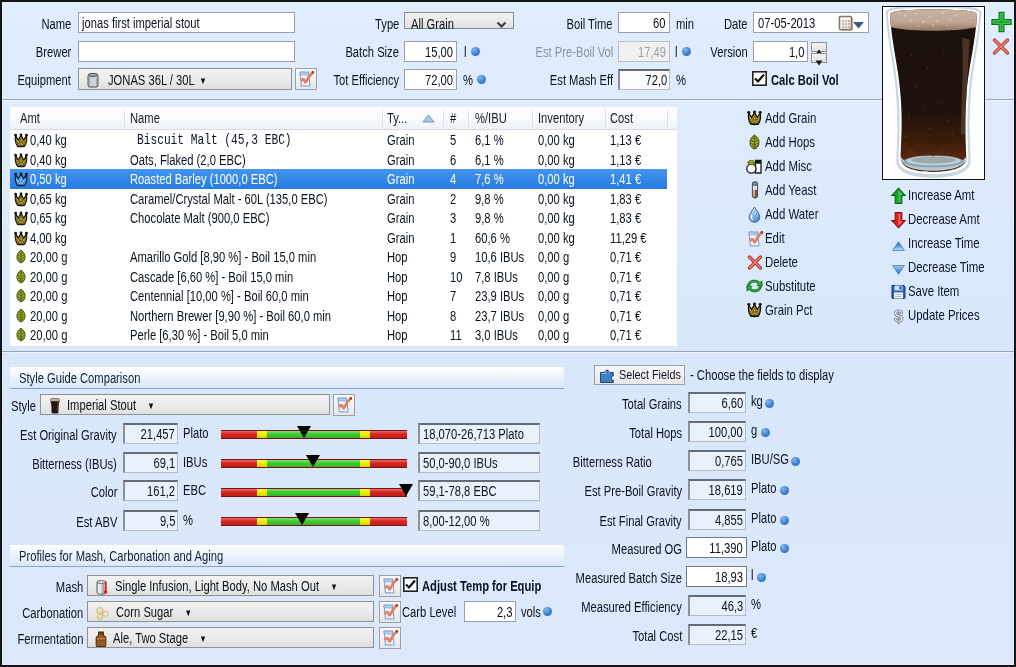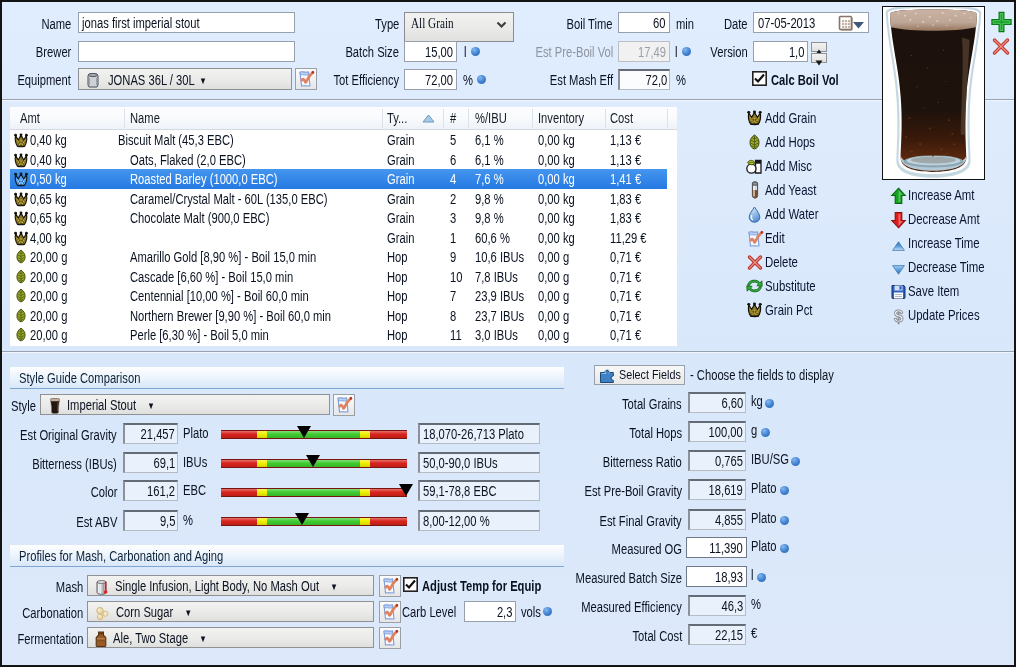--- a/index.html
+++ b/index.html
@@ -11,21 +11,21 @@
 .lbl { position:absolute; white-space:nowrap; }
 .r { text-align:right; }
 .inp { position:absolute; background:#fff; border:1px solid #98a0ac; padding:2px 3px 0 3px;
   white-space:nowrap; overflow:hidden; height:21px; }
 .inp.gray { background:#f1f1f1; border:1px solid #bcc0c6; color:#9aa0a8; }
 .vbox { position:absolute; background:#e9f1fc; border:1px solid #b6bcc4; border-top:2px solid #636b76;
   border-left:2px solid #8a919b; padding:1px 2px 0 2px; height:21px; white-space:nowrap; overflow:hidden; }
 .dot { position:absolute; width:9px; height:9px; border-radius:50%;
   background:radial-gradient(circle at 35% 30%, #85b8ee, #3d7fd0 55%, #2d62a6); }
 .combo { position:absolute; background:linear-gradient(180deg,#f2f2f0,#eaeae8 55%,#e0e0de);
-  border:1px solid #898d92; white-space:nowrap; height:30px;font-family:Liberation Serif, serif; }
+  border:1px solid #898d92; white-space:nowrap; height:17px; }
 .gbtn { position:absolute; background:linear-gradient(180deg,#f2f2f1,#eaeae8 55%,#dfdfdd);
   border:1px solid #8f9194; white-space:nowrap; height:21px; }
 .sechdr { position:absolute; left:8px; width:554px; height:22px;
   background:linear-gradient(180deg,#fefefe 0%,#f0f6fd 40%,#d8e7f9 100%);
   border-bottom:1px solid #7fa7d4; color:#0c2238; padding:3px 0 0 9px; }
 .ebtn { position:absolute; width:22px; height:22px; border:1px solid #9aa0a6;
   background:linear-gradient(180deg,#fcfcfc,#e6e6e6); }
 .mark { position:absolute; width:0; height:0; border-left:7px solid transparent;
   border-right:7px solid transparent; border-top:12px solid #000; }
 .act { position:absolute; white-space:nowrap; font-size:15px; color:#0a1430; }
@@ -150,21 +150,21 @@
             </g>
             <g fill="#3a3008">
               <circle cx="6.8" cy="9.2" r="0.55"></circle>
               <circle cx="9.2" cy="9.2" r="0.55"></circle>
               <circle cx="8" cy="12.2" r="0.55"></circle>
               <circle cx="5.6" cy="11" r="0.5"></circle>
               <circle cx="10.4" cy="11" r="0.5"></circle>
             </g>
           </svg></span>
 <div class="cell" style="left:20px;"><span class="t">0,40 kg</span></div>
-<div class="cell" style="left:108px;"><span class="t">Biscuit Malt (45,3 EBC)</span></div>
+<div class="cell" style="left:127px;font-family:Liberation Mono, monospace;"><span class="t">Biscuit Malt (45,3 EBC)</span></div>
 <div class="cell" style="left:377px;"><span class="t">Grain</span></div>
 <div class="cell" style="left:440px;"><span class="t">5</span></div>
 <div class="cell" style="left:465px;"><span class="t">6,1 %</span></div>
 <div class="cell" style="left:528px;"><span class="t">0,00 kg</span></div>
 <div class="cell" style="left:600px;"><span class="t">1,13 €</span></div>
 </div>
 <div style="position:absolute;left:0;top:42.5px;width:657px;height:19.5px;">
 <span style="position:absolute;left:3px;top:3px;"><svg width="16" height="15" viewBox="0 0 16 15">
             <g stroke="#15100a" stroke-width="1.1">
               <path d="M2.6 2.6 C1.8 6.5 2.6 10.5 4.4 13.2 L11.6 13.2 C13.4 10.5 14.2 6.5 13.4 2.6 L10.8 7 L8 2.2 L5.2 7 Z" fill="#8a7822"></path>
@@ -755,21 +755,21 @@
       </svg><span class="t" style="margin-left:2px;vertical-align:1px;font-size:13.5px;">Select Fields</span></div>
 <div class="lbl " style="left:688px;top:365px;"><span class="t">- Choose the fields to display</span></div>
 <div class="lbl r " style="left:520px;top:393.5px;width:160px;"><span class="tr">Total Grains</span></div>
 <div class="vbox r" style="left:686px;top:389.5px;width:58px;"><span class="tr">6,60</span></div>
 <div class="lbl " style="left:749px;top:390.5px;"><span class="t">kg</span></div>
 <div class="dot" style="left:763px;top:396.5px;"></div>
 <div class="lbl r " style="left:520px;top:423px;width:160px;"><span class="tr">Total Hops</span></div>
 <div class="vbox r" style="left:686px;top:419px;width:58px;"><span class="tr">100,00</span></div>
 <div class="lbl " style="left:749px;top:420px;"><span class="t">g</span></div>
 <div class="dot" style="left:759px;top:426px;"></div>
-<div class="lbl r " style="left:520px;top:452px;width:160px;"><span class="tr">Bitterness Ratio</span></div>
+<div class="lbl r " style="left:520px;top:452px;width:160px;text-align:center;"><span class="tr">Bitterness Ratio</span></div>
 <div class="vbox r" style="left:686px;top:448px;width:58px;"><span class="tr">0,765</span></div>
 <div class="lbl " style="left:749px;top:449px;"><span class="t">IBU/SG</span></div>
 <div class="dot" style="left:789px;top:455px;"></div>
 <div class="lbl r " style="left:520px;top:481.3px;width:160px;"><span class="tr">Est Pre-Boil Gravity</span></div>
 <div class="vbox r" style="left:686px;top:477.3px;width:58px;"><span class="tr">18,619</span></div>
 <div class="lbl " style="left:749px;top:478.3px;"><span class="t">Plato</span></div>
 <div class="dot" style="left:778px;top:484.3px;"></div>
 <div class="lbl r " style="left:520px;top:510.5px;width:160px;"><span class="tr">Est Final Gravity</span></div>
 <div class="vbox r" style="left:686px;top:506.5px;width:58px;"><span class="tr">4,855</span></div>
 <div class="lbl " style="left:749px;top:507.5px;"><span class="t">Plato</span></div>

